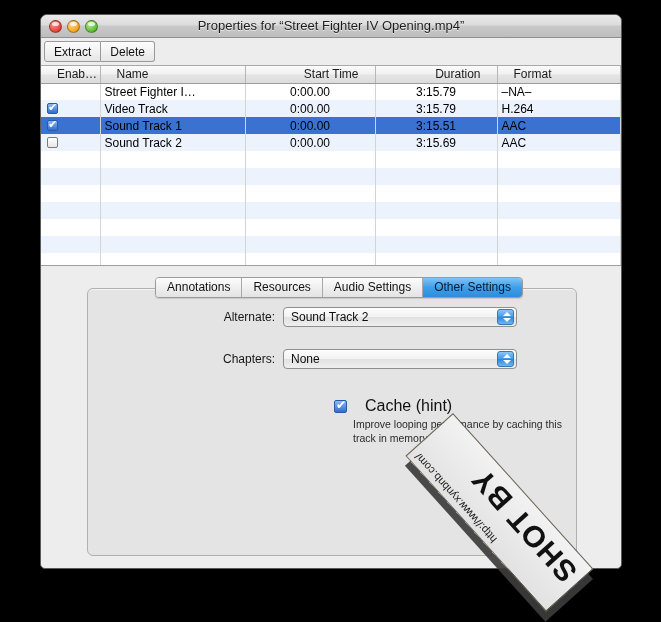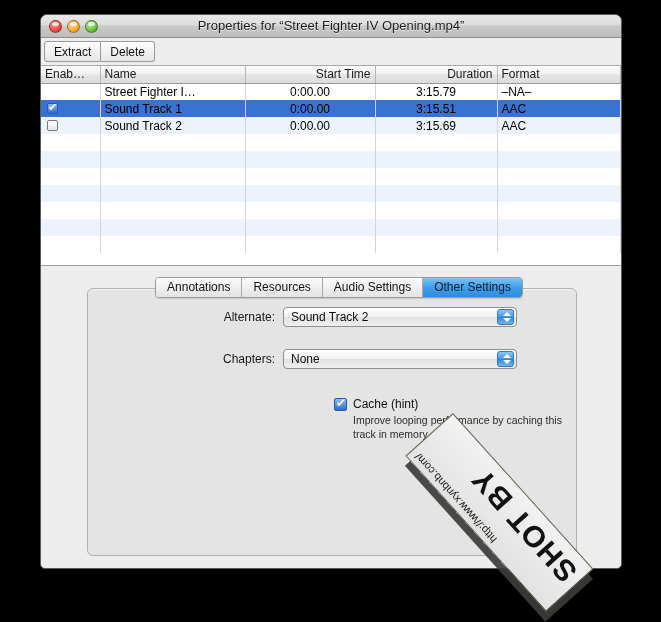--- a/index.html
+++ b/index.html
@@ -62,21 +62,21 @@
   .seg button:last-child { border-radius: 0 3px 3px 0; border-left: none; }
 
   
   .table-wrap {
     height: 200px; background: #fff;
     border-bottom: 1px solid #9f9f9f;
     overflow: hidden; position: relative;
   }
   table.tracks { width: 100%; border-collapse: collapse; table-layout: fixed; font-size: 12px; }
   table.tracks thead th {
-    height: 17px; padding: 0 4px;
+    height: 17px; padding: 0 16px;
     background: linear-gradient(to bottom,#fbfbfb 0%,#f0f0f0 48%,#e4e4e4 52%,#dcdcdc 100%);
     border-bottom: 1px solid #9b9b9b;
     border-right: 1px solid #b6b6b6;
     font-weight: normal; color: #1a1a1a; text-align: left;
     font-family: "Liberation Sans", sans-serif;
     white-space: nowrap; overflow: hidden;
   }
   table.tracks thead th.num { text-align: right; }
   table.tracks tbody td {
     height: 17px; padding: 0 4px;
@@ -171,21 +171,21 @@
   .checkline { display: flex; align-items: center; gap: 6px; }
   .cb2 {
     width: 13px; height: 13px; border-radius: 2px;
     border: 1px solid #2a5ba8; position: relative;
     background: linear-gradient(to bottom,#8fb9f0,#2f6fd0);
   }
   .cb2::after {
     content: "✔"; position: absolute; left: 1px; top: -3px;
     font-size: 12px; color: #fff; line-height: 14px;
   }
-  .checkline .t { font-size: 12px; color: #111; font-family: "Liberation Sans", sans-serif; }
+  .checkline .t { font-size: 16px; color: #111; font-family: "Liberation Sans", sans-serif; margin-left: 12px; }
   .hint {
     margin-top: 3px; margin-left: 19px; width: 210px;
     font-size: 10.5px; color: #2a2a2a; line-height: 1.3;
     font-family: "Liberation Sans", sans-serif;
   }
 
   
   .wm {
     position: absolute; left: 453px; top: 413px;
     width: 210px; height: 64px;
@@ -251,20 +251,27 @@
           </tr>
         </thead>
         <tbody id="tbody">
             <tr class="odd">
               <td class="cb-cell"></td>
               <td>Street Fighter I…</td>
               <td class="num">0:00.00</td>
               <td class="num">3:15.79</td>
               <td class="na">–NA–</td>
             </tr>
+            <tr class="even">
+              <td class="cb-cell"><span class="cb on"></span></td>
+              <td>Video Track</td>
+              <td class="num">0:00.00</td>
+              <td class="num">3:15.79</td>
+              <td>H.264</td>
+            </tr>
             <tr class="sel odd">
               <td class="cb-cell"><span class="cb on"></span></td>
               <td>Sound Track 1</td>
               <td class="num">0:00.00</td>
               <td class="num">3:15.51</td>
               <td>AAC</td>
             </tr>
             <tr class="even">
               <td class="cb-cell"><span class="cb"></span></td>
               <td>Sound Track 2</td>

